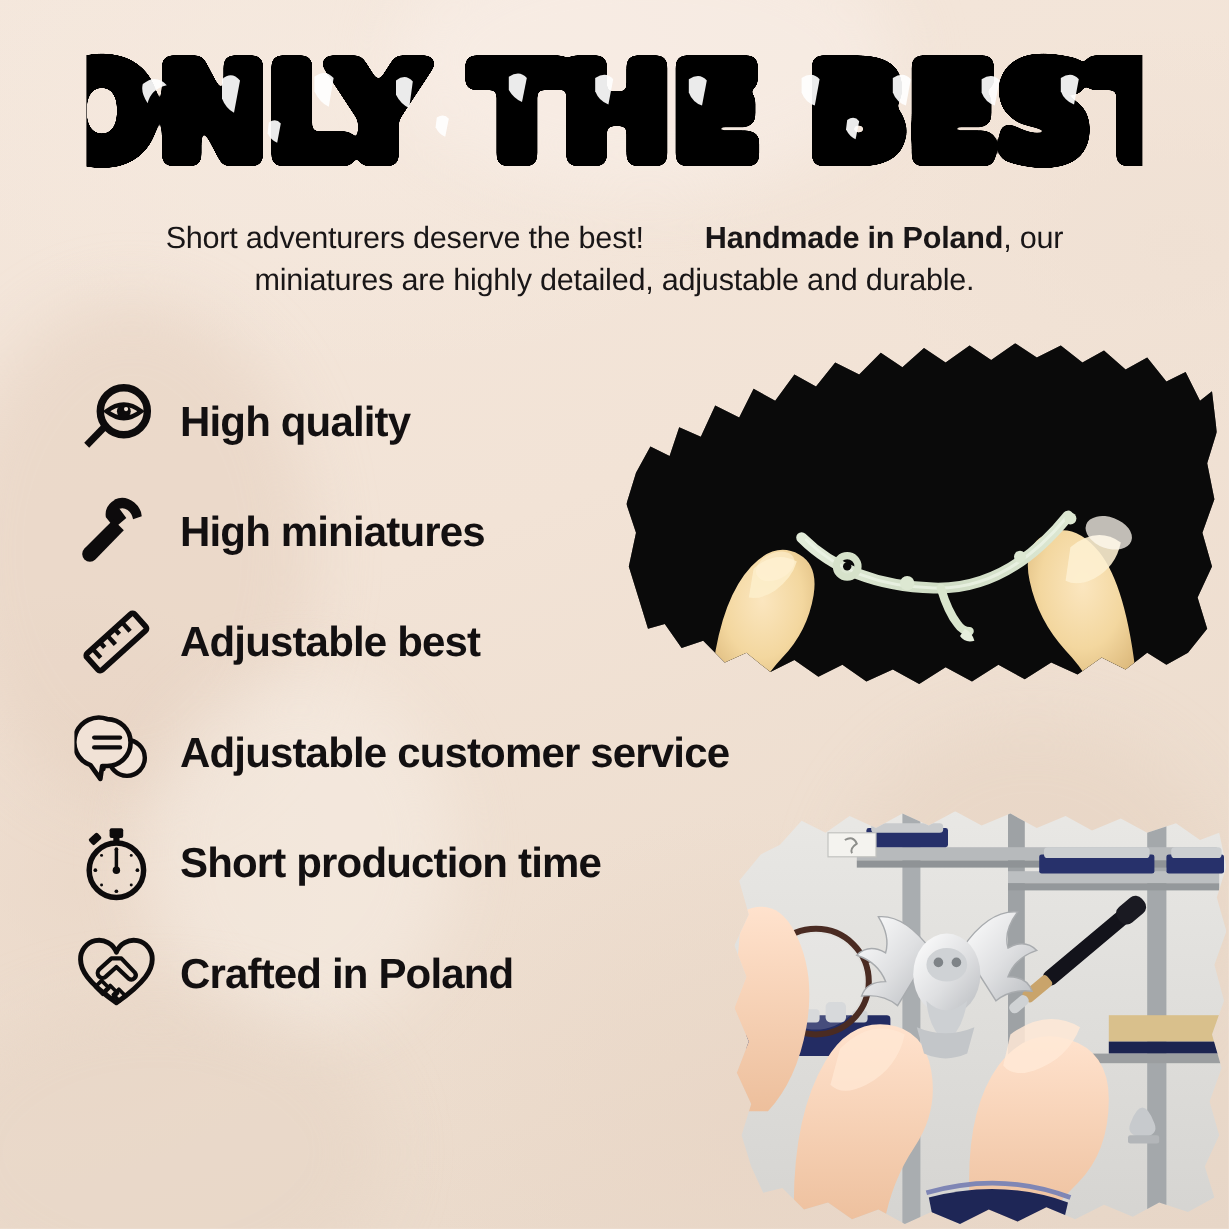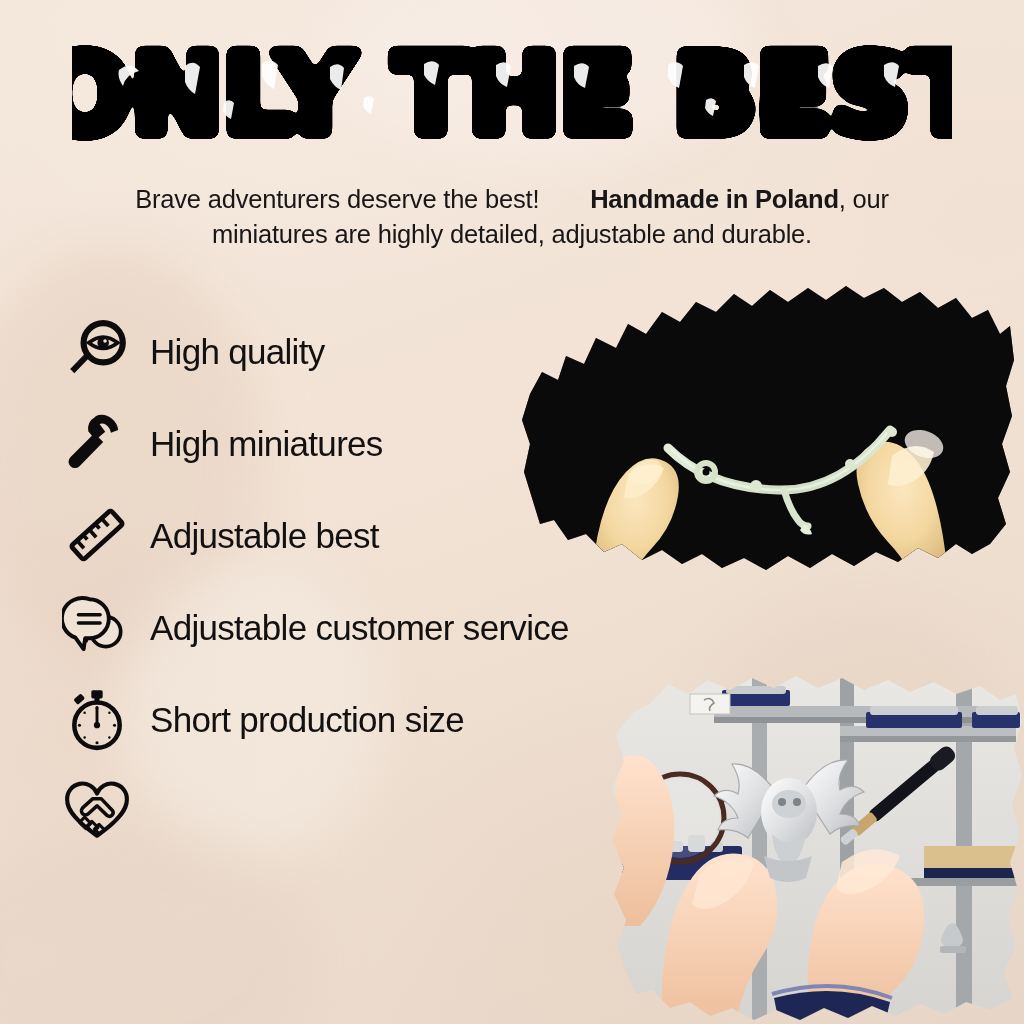--- a/index.html
+++ b/index.html
@@ -85,21 +85,21 @@
     width: 74px;
     min-width: 74px;
     height: 74px;
     display: flex;
     align-items: center;
     justify-content: center;
   }
   .feature .ico svg { display: block; }
   .feature .label {
     font-size: 35px;
-    font-weight: 400;
+    font-weight: 700;
     color: #131011;
     letter-spacing: -0.7px;
     white-space: nowrap;
     line-height: 1;
   }
 
   
   .photo {
     position: absolute;
     overflow: hidden;
@@ -157,21 +157,21 @@
         <path d="M746,30 q9,-6 15,1 l-4,21 q-8,-3 -11,-11 z"></path>
         <path d="M812,29 q9,-6 15,1 l-4,21 q-8,-3 -11,-11 z"></path>
         <path d="M152,66 q6,-4 10,1 l-3,16 q-5,-2 -8,-8 z"></path>
         <path d="M292,62 q6,-4 10,1 l-3,15 q-5,-2 -8,-8 z"></path>
         <path d="M634,64 q6,-4 10,1 l-3,15 q-5,-2 -8,-8 z"></path>
       </g>
     </svg>
   </div>
 
   <div class="subtitle">
-    <span>Brave adventurers deserve the best! </span><b>Handmade in Poland</b><span>, our miniatures are highly detailed, adjustable and durable.</span>
+    <span>Short adventurers deserve the best! </span><b>Handmade in Poland</b><span>, our miniatures are highly detailed, adjustable and durable.</span>
   </div>
 
   <div class="features">
 
     <div class="feature">
       <span class="ico">
         <svg width="66" height="66" viewBox="0 0 64 64">
           <circle cx="38" cy="24" r="19" fill="none" stroke="#0d0b0c" stroke-width="6"></circle>
           <path d="M24.5 38.5 L10 53.5 L6 49.5 L20.5 34.5 Z" fill="#0d0b0c"></path>
           <path d="M24 24 q14 -11 28 0 q-14 11 -28 0 z" fill="none" stroke="#0d0b0c" stroke-width="3.6"></path>
@@ -243,37 +243,38 @@
               <circle cx="49" cy="38" r="1.5"></circle>
             <circle cx="44" cy="26" r="1.2"></circle>
               <circle cx="20" cy="50" r="1.2"></circle>
             <circle cx="44" cy="50" r="1.2"></circle>
               <circle cx="20" cy="26" r="1.2"></circle>
           </g>
           <line x1="32" y1="38" x2="32" y2="21.5" stroke="#0d0b0c" stroke-width="2.8" stroke-linecap="round"></line>
           <circle cx="32" cy="38" r="3" fill="#0d0b0c"></circle>
         </svg>
       </span>
-      <span class="label">Short production size</span>
+      <span class="label">Short production time</span>
     </div>
 
     <div class="feature">
       <span class="ico">
         <svg width="70" height="70" viewBox="0 0 68 68">
           <path d="M34 58 C10 41 5 31 5 23 A15 15 0 0 1 34 17
                    A15 15 0 0 1 63 23 C63 31 58 41 34 58 Z" fill="none" stroke="#0d0b0c" stroke-width="4" stroke-linejoin="round"></path>
           <path d="M30 22 L20 31 a4 4 0 0 0 0 5.6 a4 4 0 0 0 5.6 0 L34 29
                    l10 9.5 a3.6 3.6 0 0 0 5 -5 L38 22 z" fill="none" stroke="#0d0b0c" stroke-width="3.4" stroke-linejoin="round"></path>
           <g fill="none" stroke="#0d0b0c" stroke-width="3" stroke-linejoin="round">
             <path d="M22 40 l6 6 l-5 5 l-6 -6 z"></path>
             <path d="M29 44 l6 6 l-5 5 l-6 -6 z"></path>
             <path d="M36 47 l5 5 l-4.5 4.5 l-5 -5 z"></path>
           </g>
         </svg>
       </span>
+      <span class="label">Crafted in Poland</span>
     </div>
 
   </div>
 
   <div class="photo" id="photo-flex">
     <svg width="496" height="332" viewBox="0 0 496 332">
       <defs>
         <clipPath id="tornTop">
           <path d="M10,118 L22,96 L38,104 L46,80 L64,88 L76,62 L96,72 L108,48
                    L126,58 L142,36 L160,46 L176,26 L196,36 L214,18 L232,30

